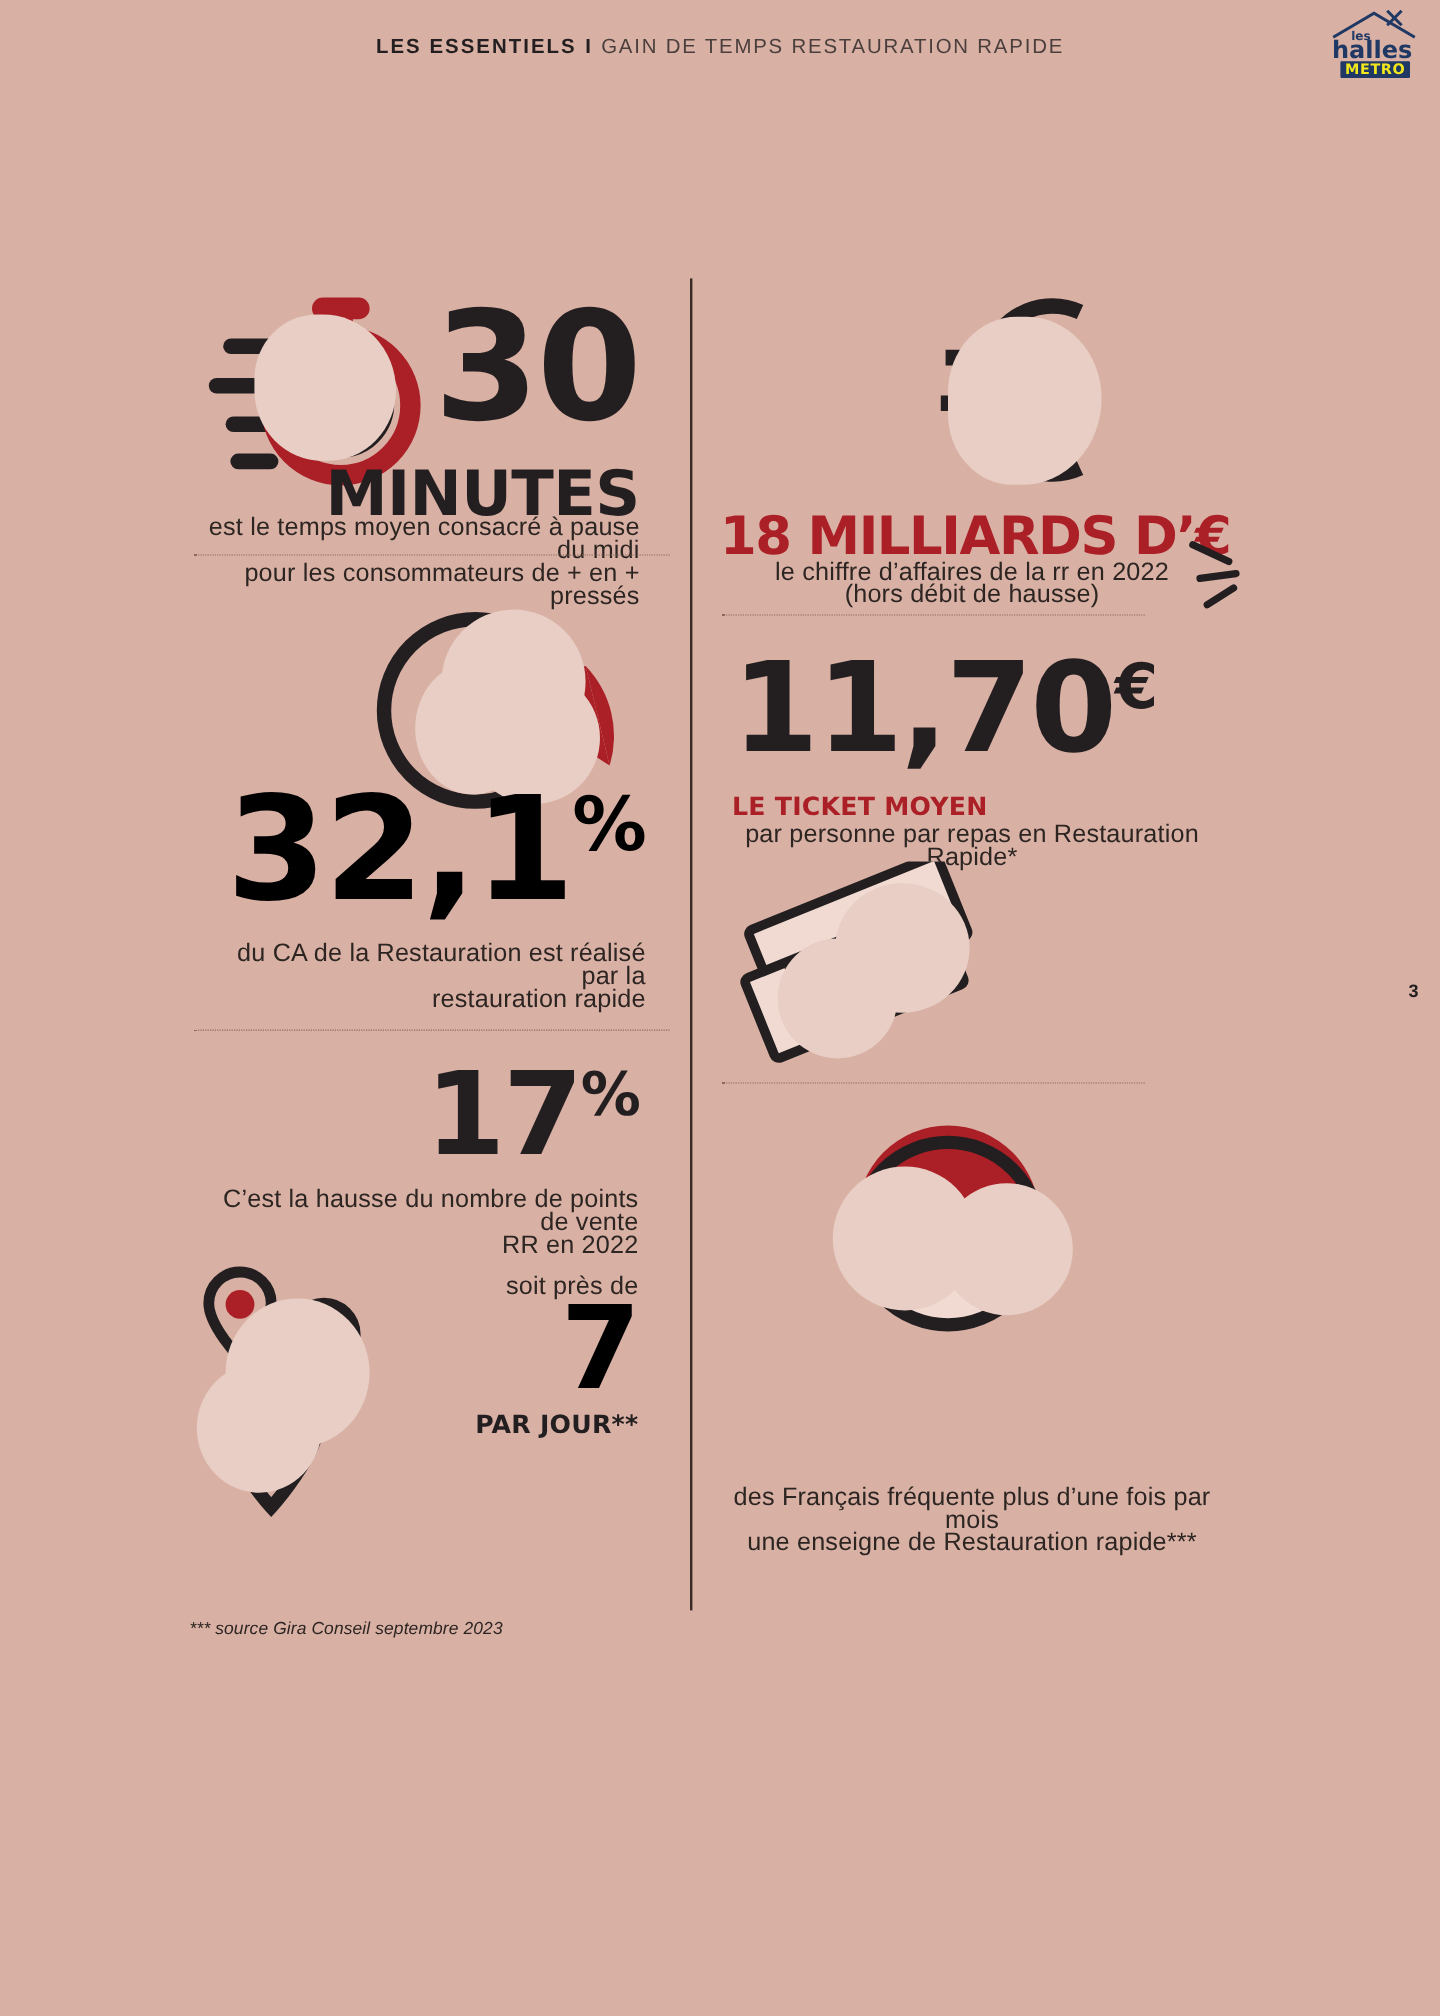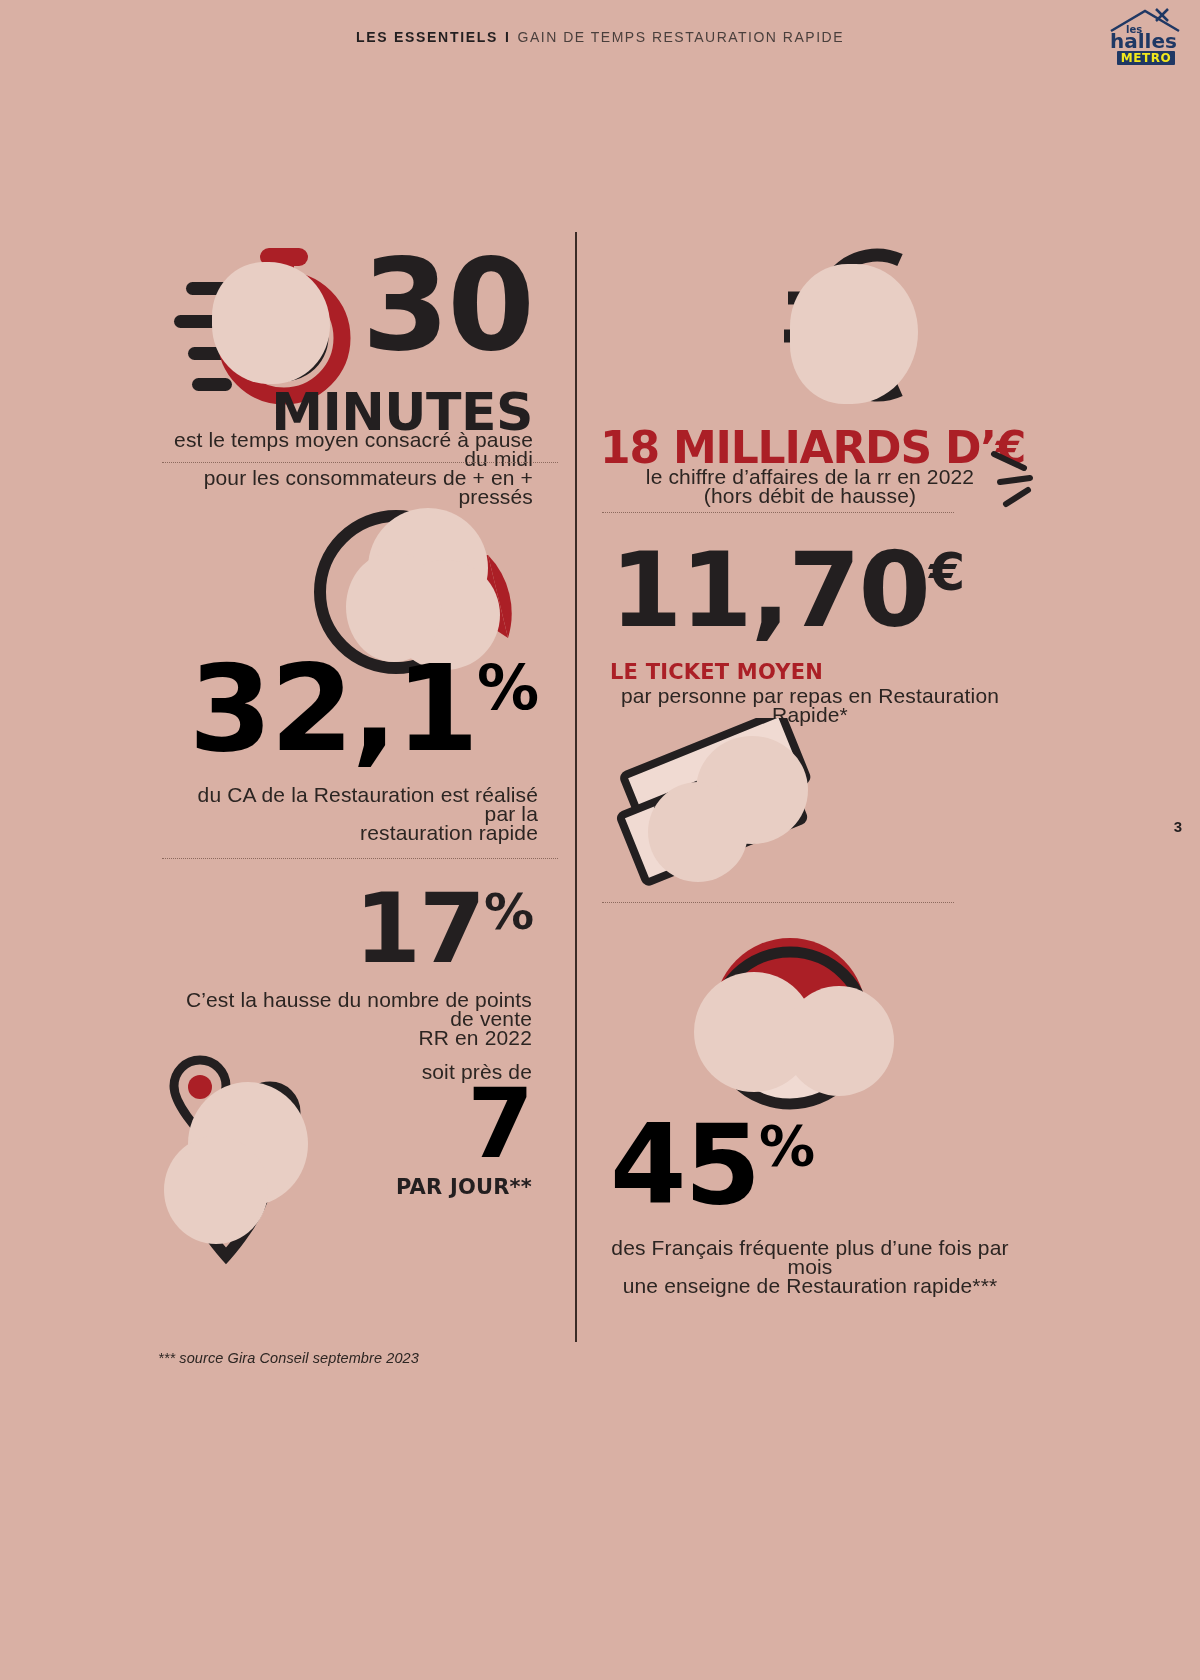--- a/index.html
+++ b/index.html
@@ -13,21 +13,21 @@
   }
   .page { position:relative; width:1200px; height:1680px; }
 
   
   .header {
     position:absolute; top:0; left:0; width:1200px; height:78px;
   }
   .header-title {
     position:absolute; top:29px; left:0; width:1200px;
     text-align:center;
-    font-size:14px; letter-spacing:1.6px;
+    font-size:17px; letter-spacing:1.6px;
   }
   .header-title .bold {
     font-weight:bold; color:#231f20; letter-spacing:1.7px;
   }
   .header-title .sep { font-weight:bold; padding:0 7px; }
   .header-title .light { color:#4a3f3c; letter-spacing:1.5px; }
 
   
   .logo {
     position:absolute; top:8px; right:14px;
@@ -309,23 +309,20 @@
       <div class="blob" style="left:104px;top:56px;width:110px;height:110px;"></div>
       <svg viewBox="0 0 230 190" width="230" height="190">
 
         <circle cx="110" cy="98" r="76" fill="#f0dad2"></circle>
 
         <path d="M34 84 A76 76 0 0 1 186 84 Z" fill="#ab1f26"></path>
 
         <circle cx="110" cy="98" r="76" fill="none" stroke="#231f20" stroke-width="11"></circle>
       </svg>
     </div>
-    <div id="num-45" class="big-num red">
-      <span>45</span><span class="pct">%</span>
-    </div>
     <div id="cap-45" class="stat-caption">
       <div>des Français fréquente plus d’une fois par mois</div>
       <div>une enseigne de Restauration rapide***</div>
     </div>
   </div>
 
   <div class="sources">
     <div>*** source Gira Conseil septembre 2023</div>
   </div>
 

